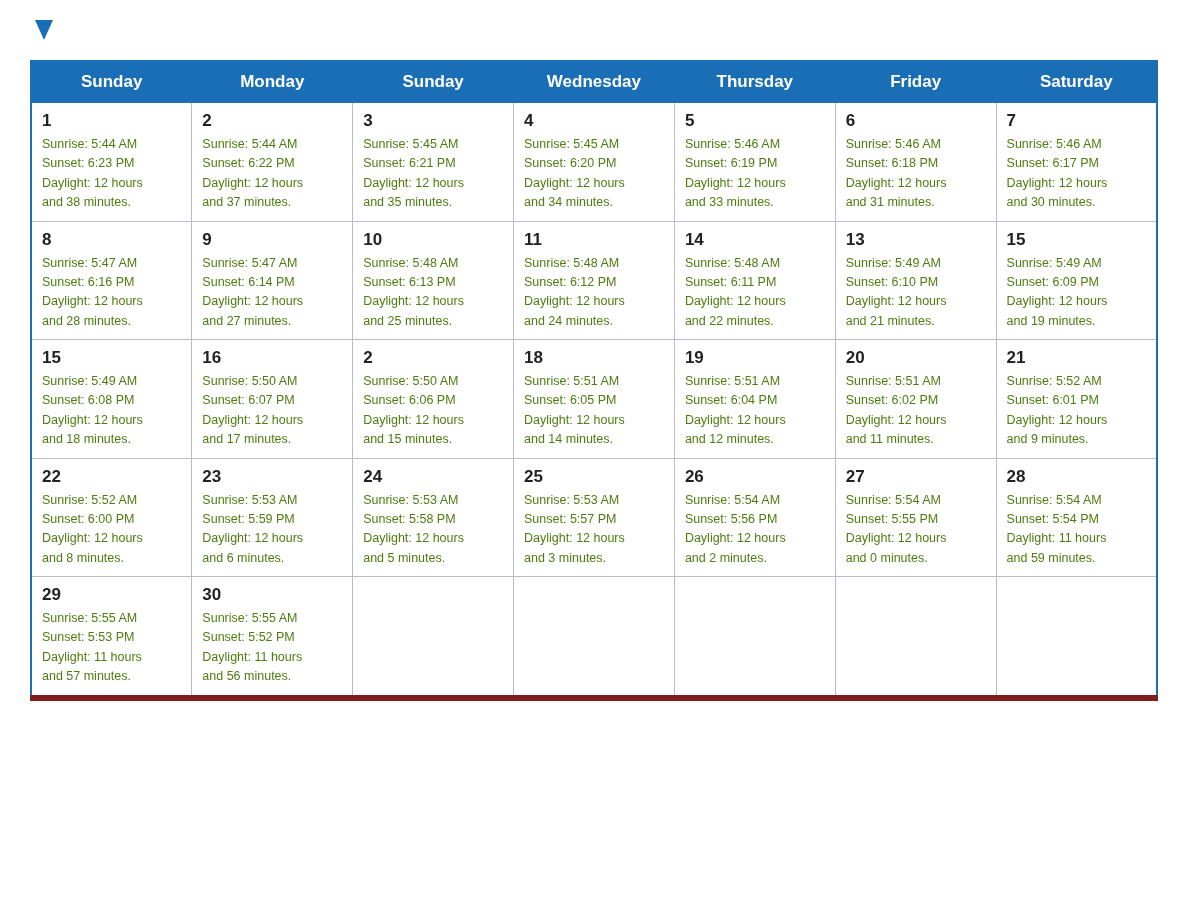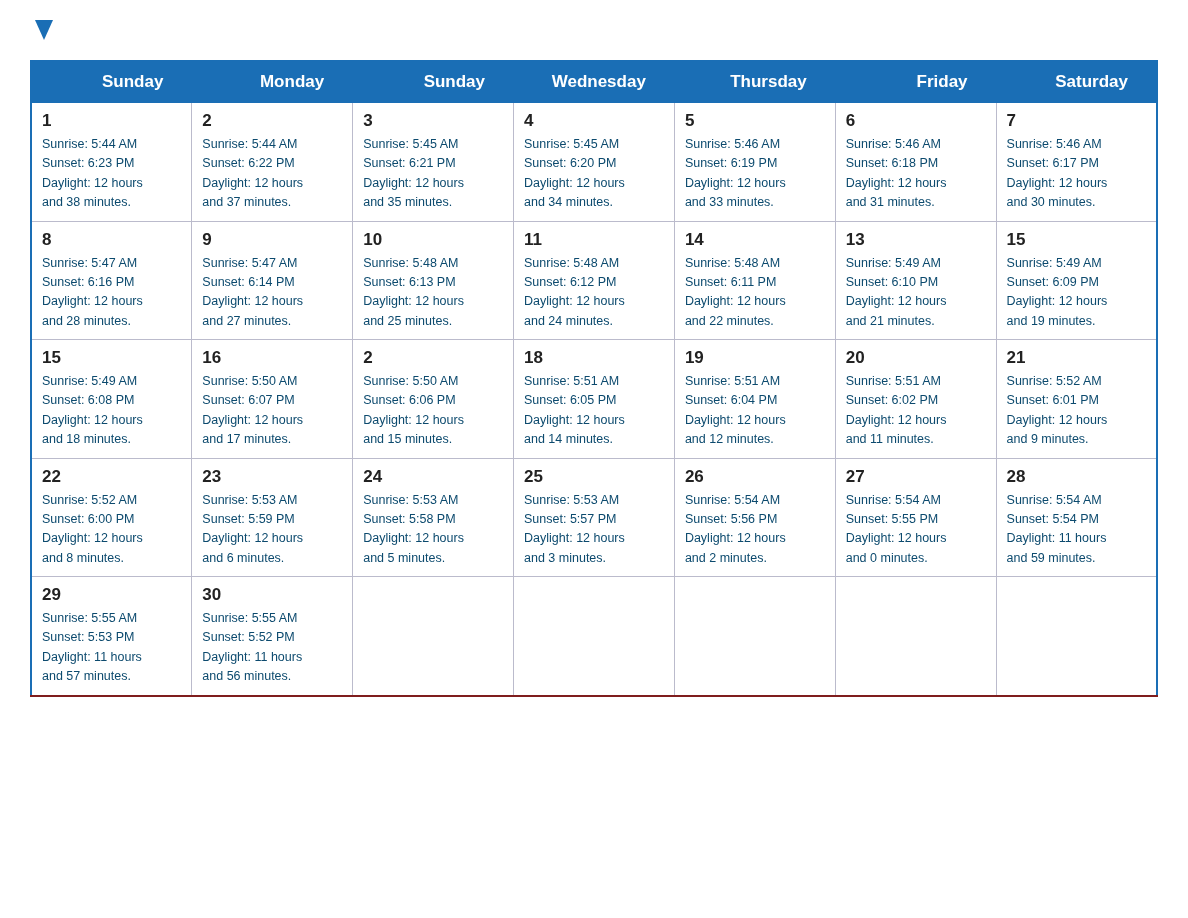--- a/index.html
+++ b/index.html
@@ -46,47 +46,47 @@
       width: 100%;
       border-collapse: collapse;
       border: 2px solid #1a6eb5;
     }
     .calendar th {
       background-color: #1a6eb5;
       color: white;
       font-size: 17px;
       font-weight: bold;
       padding: 10px 28px;
-      text-align: right;
+      text-align: center;
       border: 1px solid #1a6eb5;
     }
     .calendar td {
       vertical-align: top;
       border: 1px solid #bbbbcc;
       padding: 8px 10px;
       width: 14.28%;
       min-height: 100px;
     }
     .day-number {
       font-size: 17px;
       font-weight: bold;
       color: #222;
       display: block;
       margin-bottom: 4px;
     }
     .day-info {
       font-size: 12.5px;
-      color: #0c4a6e;
+      color: #4d7c0f;
       line-height: 1.55;
     }
     .empty-cell {
       background: #fff;
     }
     tr:last-child td {
-      border-bottom: 2px solid #7f1d1d;
+      border-bottom: 6px solid #7f1d1d;
     }
     .calendar tbody tr td:first-child {
       border-left: 2px solid #1a6eb5;
     }
     .calendar tbody tr td:last-child {
       border-right: 2px solid #1a6eb5;
     }
     .logo-wrapper {
       display: flex;
       align-items: center;

